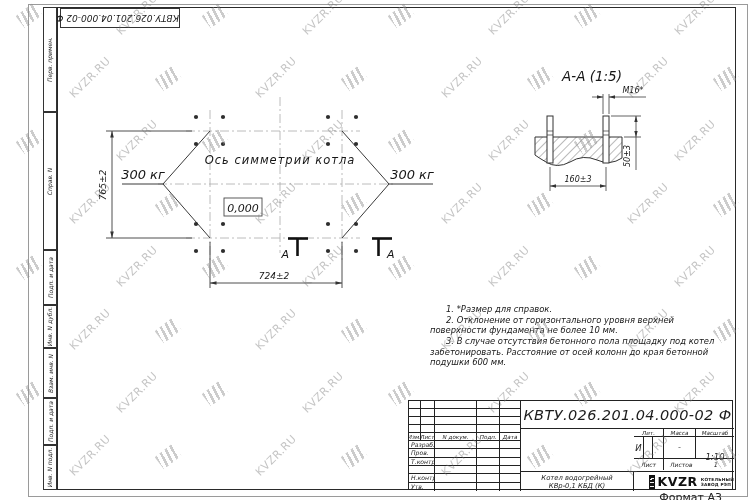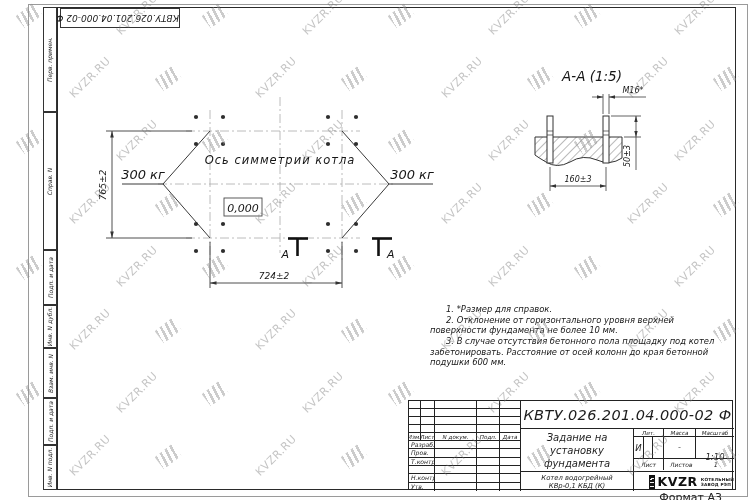--- a/index.html
+++ b/index.html
@@ -306,23 +306,20 @@
       <div class="trow lrow">
           <div class="w26">Утв.</div>
           <div class="w43"></div>
           <div class="w23"></div>
           <div class="w20"></div>
         </div>
     </div>
 
     <div class="tb-doc">КВТУ.026.201.04.000-02 Ф</div>
 
-    <div class="tb-name">
-      <span>Задание на установку фундамента</span>
-    </div>
 
     <div class="tb-prod">
       <span>Котел водогрейный КВр-0,1 КБД (К)</span>
     </div>
 
     <div class="tb-right">
       <div class="tr-h">
         <div style="width:30px">Лит.</div>
         <div style="width:32px">Масса</div>
         <div style="width:38px">Масштаб</div>

